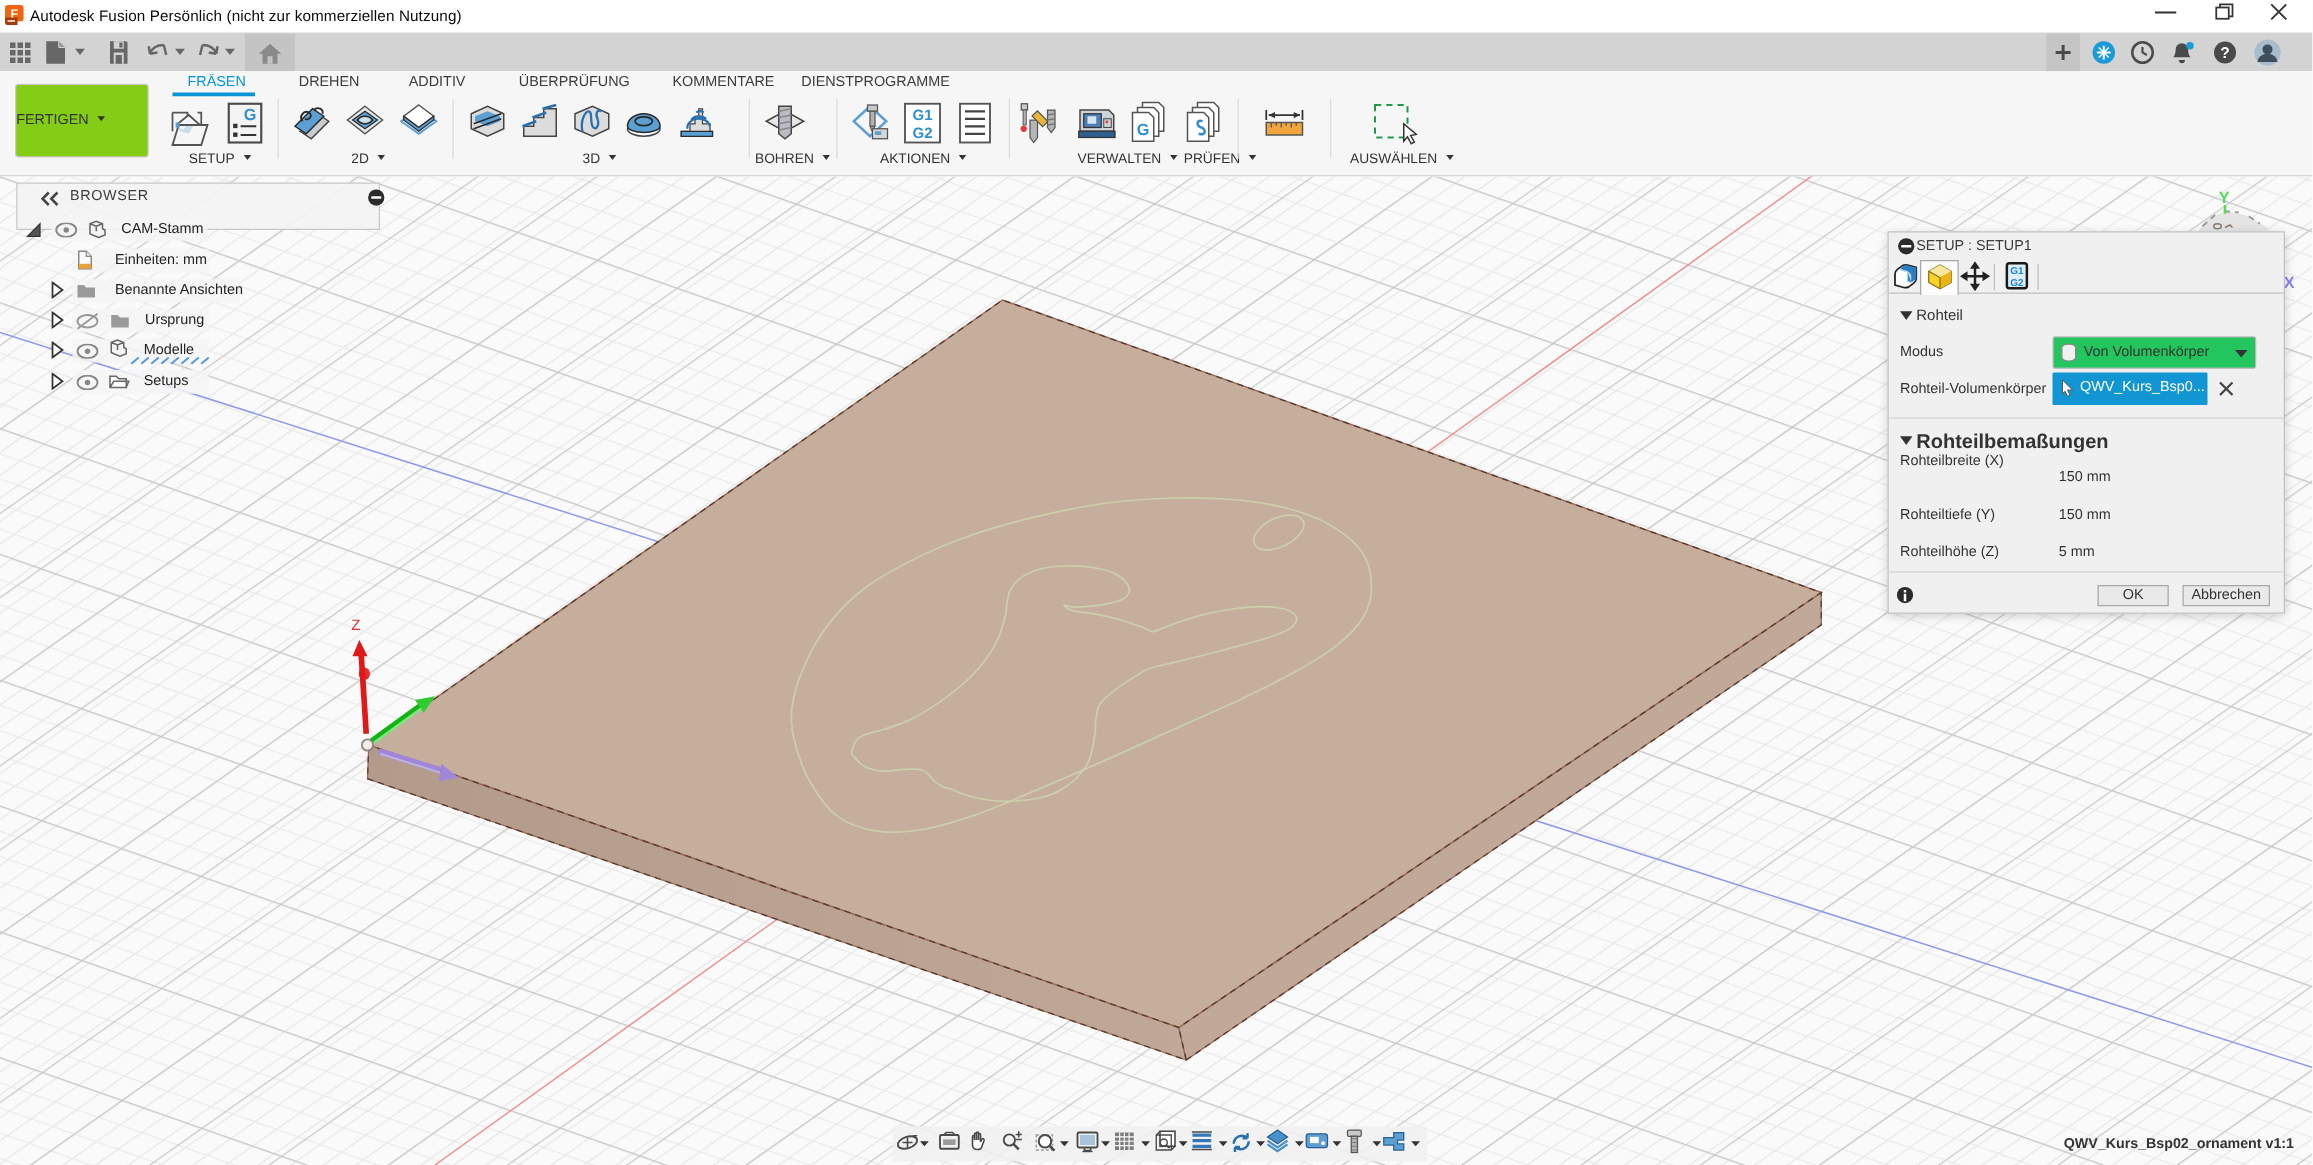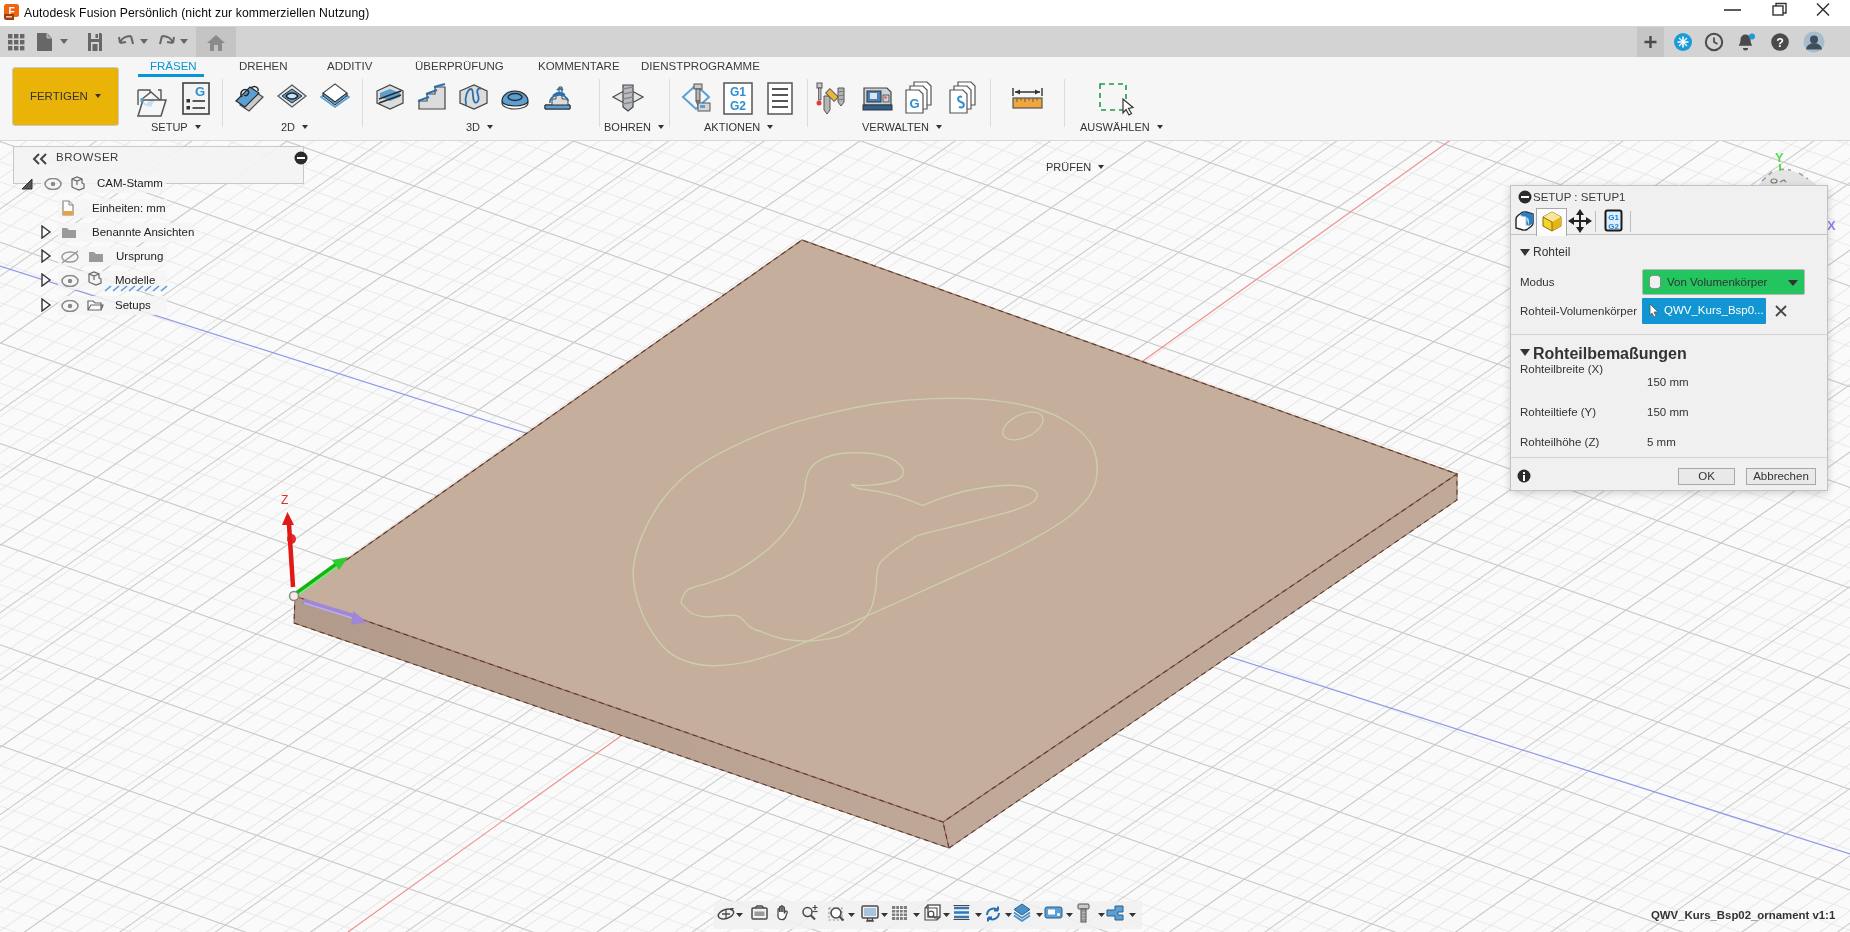--- a/index.html
+++ b/index.html
@@ -11,22 +11,22 @@
 #titlebar{left:0;top:0;width:1850px;height:26px;background:#fff;}
 #titlebar .ttl{left:24px;top:6px;font-size:12.2px;color:#0a0a0a;letter-spacing:0.1px;}
 
 #tabstrip{left:0;top:26px;width:1850px;height:31px;background:#d3d3d3;}
 #doctab{left:237px;top:2px;width:1394px;height:29px;background:#f0f0f0;}
 #doctab .txt{left:609px;top:8px;font-size:12.5px;color:#4a4a4a;}
 #homebtn{left:196px;top:1px;width:40px;height:30px;background:#c4c4c4;}
 #plusbtn{left:1637px;top:1px;width:27px;height:30px;background:#c5c5c5;}
 
 #ribbon{left:0;top:57px;width:1850px;height:84px;background:#f6f6f6;border-bottom:1px solid #d8d8d8;}
-#fertigen{left:12px;top:10px;width:107px;height:59px;border:1px solid #c9c9c9;border-radius:3px;background:#eab308;
-  font-size:11.5px;color:#333;text-align:center;line-height:57px;}
+#fertigen{left:12px;top:10px;width:107px;height:59px;border:1px solid #c9c9c9;border-radius:3px;background:#84cc16;
+  font-size:11.5px;color:#333;text-align:left;line-height:57px;}
 .wtab{top:3px;font-size:11.5px;color:#3c3c3c;position:absolute;}
 #fraesen{color:#0696d7;}
 #fraesenline{left:138px;top:17px;width:66px;height:3px;background:#0696d7;position:absolute;}
 .glabel{top:64px;font-size:11px;color:#333;position:absolute;white-space:nowrap;}
 .gsep{top:22px;width:1px;height:48px;background:#dcdcdc;position:absolute;}
 .caret{display:inline-block;width:0;height:0;border-left:3.5px solid transparent;border-right:3.5px solid transparent;border-top:4px solid #333;margin-left:4px;vertical-align:2px;}
 
 #canvas{left:0;top:141px;width:1850px;height:791px;background:#fafafa;}
 
 #browserhdr{left:13px;top:146px;width:291px;height:38px;background:rgba(243,243,243,0.92);border:1px solid #c8c8c8;}
@@ -388,21 +388,21 @@
     <span class="wtab" style="left:327px;">ADDITIV</span>
     <span class="wtab" style="left:415px;">ÜBERPRÜFUNG</span>
     <span class="wtab" style="left:538px;">KOMMENTARE</span>
     <span class="wtab" style="left:641px;">DIENSTPROGRAMME</span>
     <span class="glabel" style="left:151px;">SETUP <span class="caret"></span></span>
     <span class="glabel" style="left:281px;">2D <span class="caret"></span></span>
     <span class="glabel" style="left:466px;">3D <span class="caret"></span></span>
     <span class="glabel" style="left:604px;">BOHREN <span class="caret"></span></span>
     <span class="glabel" style="left:704px;">AKTIONEN <span class="caret"></span></span>
     <span class="glabel" style="left:862px;">VERWALTEN <span class="caret"></span></span>
-    <span class="glabel" style="left:1046px;margin-top:40px;">PRÜFEN <span class="caret"></span></span>
+    <span class="glabel" style="left:947px;">PRÜFEN <span class="caret"></span></span>
     <span class="glabel" style="left:1080px;">AUSWÄHLEN <span class="caret"></span></span>
     <div class="gsep" style="left:222px;"></div>
     <div class="gsep" style="left:362px;"></div>
     <div class="gsep" style="left:599px;"></div>
     <div class="gsep" style="left:669px;"></div>
     <div class="gsep" style="left:807px;"></div>
     <div class="gsep" style="left:990px;"></div>
     <div class="gsep" style="left:1064px;"></div>
     <svg width="1200" height="84" style="position:absolute;left:0;top:0;">
 

